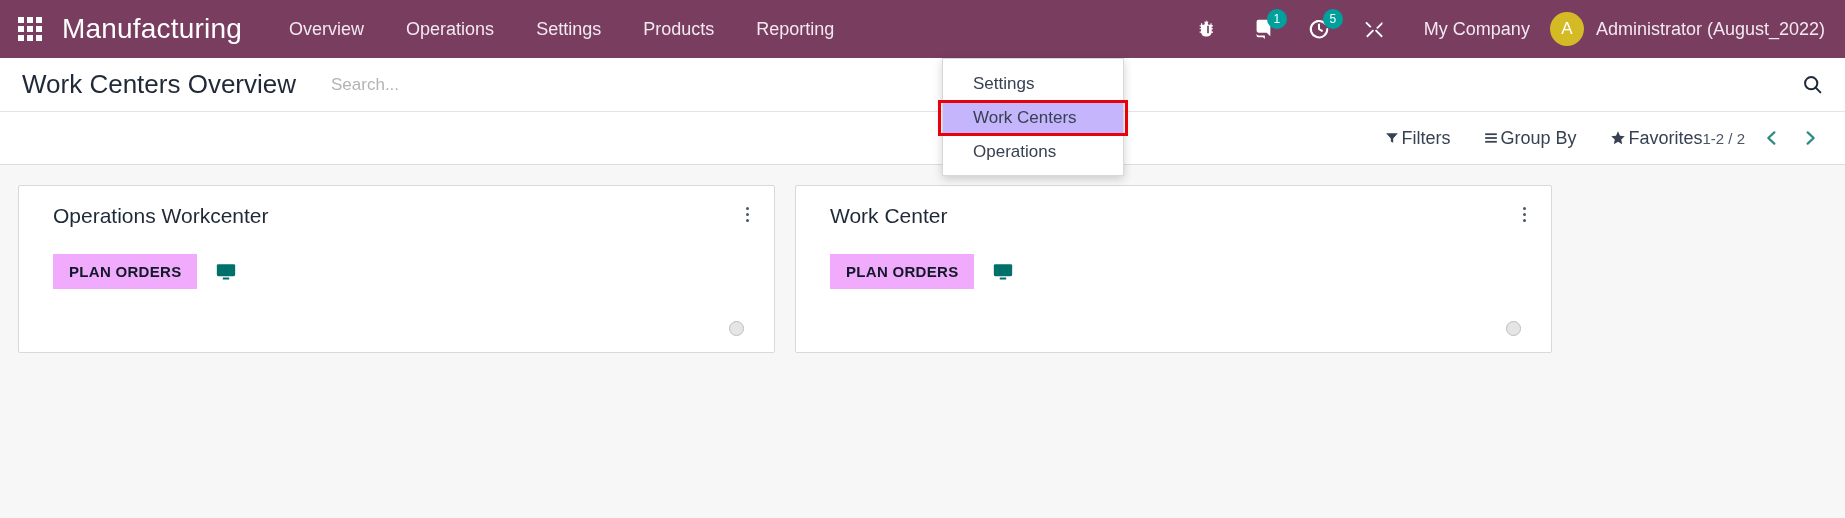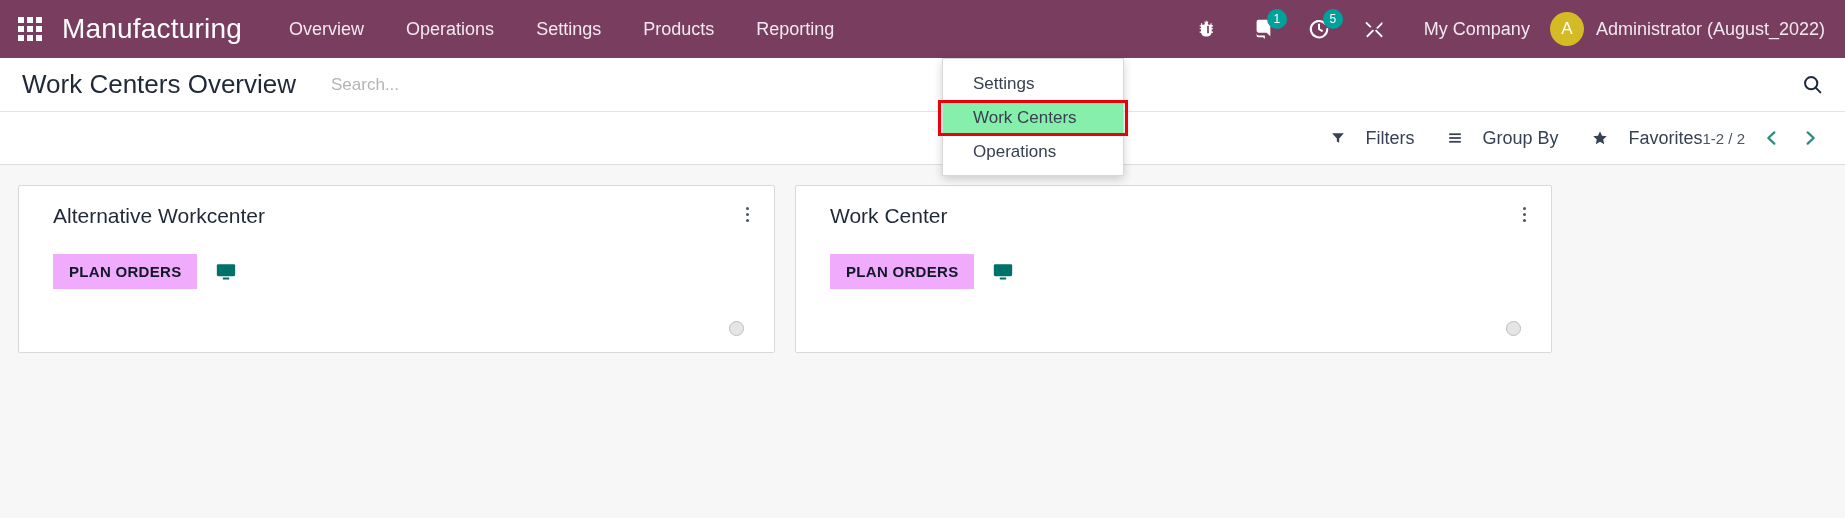--- a/index.html
+++ b/index.html
@@ -135,21 +135,21 @@
   }
   .dropdown-item {
     font-size: 17px;
     color: #374151;
     padding: 7px 0 7px 30px;
     cursor: pointer;
     white-space: nowrap;
     position: relative;
   }
   .dropdown-item.active {
-    background: #86efac;
+    background: #c4b5fd;
   }
   .dropdown-item.active::after {
     content: "";
     position: absolute;
     left: -5px; right: -5px; top: -1px; bottom: -1px;
     border: 3px solid #e8000d;
     pointer-events: none;
   }
 
   
@@ -206,21 +206,21 @@
   .facets { flex: 1; display: flex; align-items: center; }
   .filter-group {
     display: flex;
     align-items: center;
     gap: 34px;
     margin-left: 770px;
   }
   .filter-btn {
     display: flex;
     align-items: center;
-    gap: 20px;
+    gap: 2px;
     font-size: 18px;
     color: #374151;
     cursor: pointer;
     white-space: nowrap;
   }
   .pager {
     display: flex;
     align-items: center;
     gap: 14px;
     margin-left: auto;
@@ -436,21 +436,21 @@
 </div>
 
 <div class="kanban">
 
   <div class="kcard">
     <div class="kcard-menu">
       <i></i>
         <i></i>
         <i></i>
     </div>
-    <div class="kcard-title">Alternative Workcenter</div>
+    <div class="kcard-title">Operations Workcenter</div>
     <div class="kcard-actions">
       <button class="plan-orders-btn">PLAN ORDERS</button>
       <span class="monitor-icon">
         <svg width="22" height="22" viewBox="0 0 24 24" fill="#00706b">
           <rect x="2" y="3.5" width="20" height="13" rx="1.5"></rect>
           <rect x="8.5" y="18" width="7" height="2.2"></rect>
         </svg>
       </span>
     </div>
     <div class="status-dot"></div>

